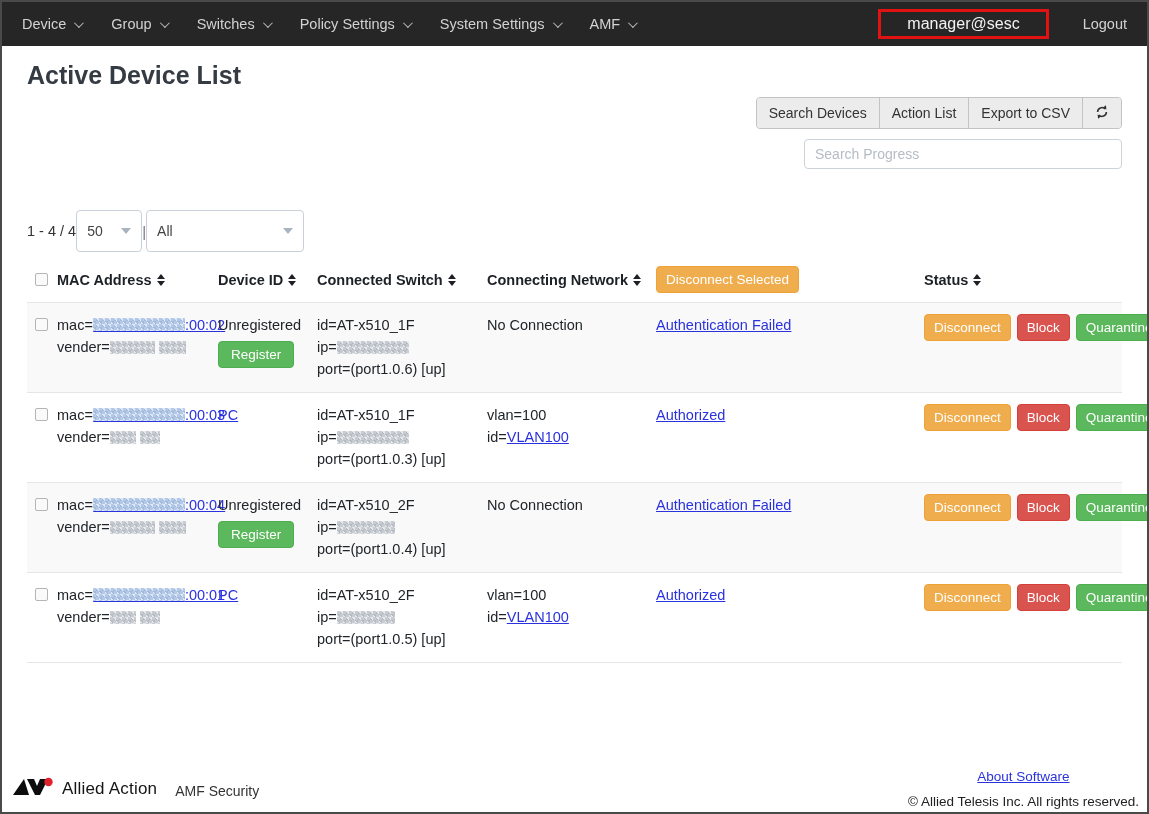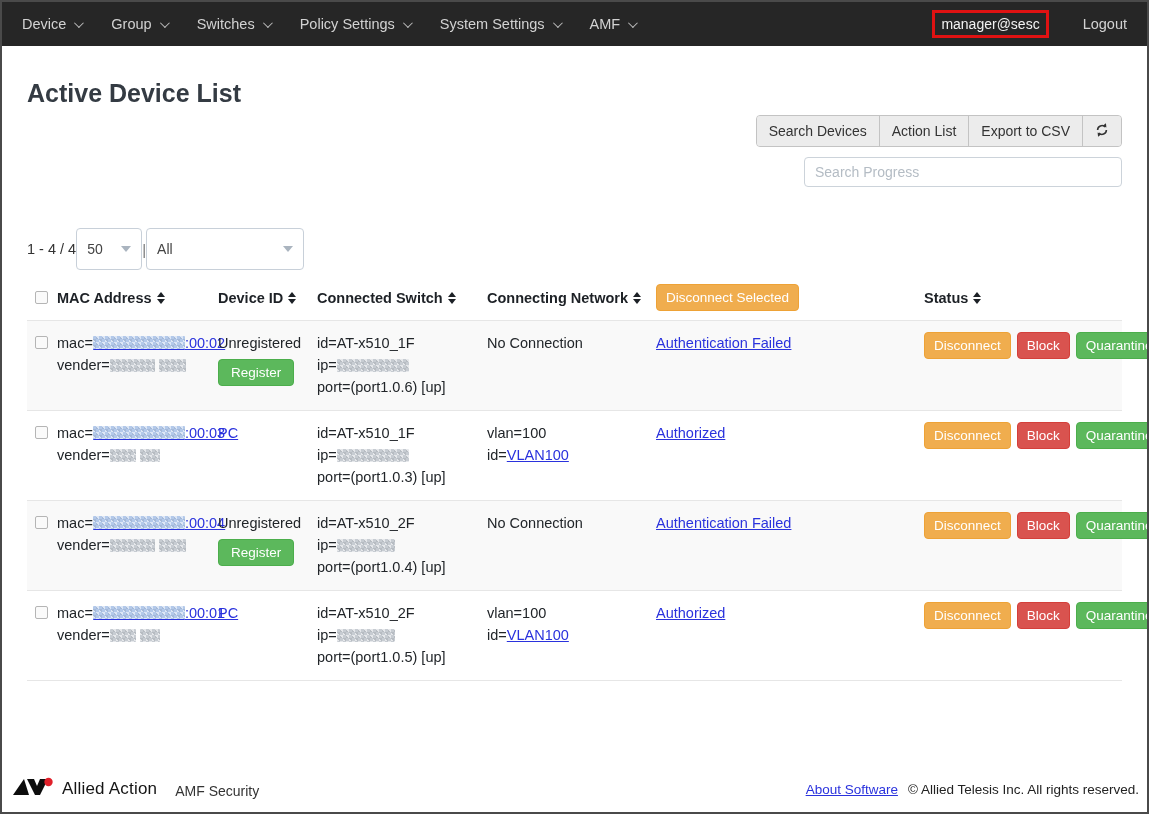--- a/index.html
+++ b/index.html
@@ -14,26 +14,26 @@
   }
   
   .navbar {
     height:44px; background:#262626; display:flex; align-items:center;
     padding:0 20px;
   }
   .nav-left { display:flex; align-items:center; gap:30px; }
   .nav-item { display:flex; align-items:center; gap:8px; color:#d2d2d2; font-size:14.5px; cursor:pointer; }
   .chev { width:7px; height:7px; border-right:1.5px solid #b9b9b9; border-bottom:1.5px solid #b9b9b9; transform:rotate(45deg) translateY(-2px); display:inline-block; }
   .nav-right { margin-left:auto; display:flex; align-items:center; gap:34px; }
-  .user-box { border:3px solid #e01212; padding:3px 6px; color:#f2f2f2; font-size:14px; }
+  .user-box { border:3px solid #e01212; padding:3px 26px; color:#f2f2f2; font-size:16px; }
   .logout { color:#d2d2d2; font-size:14.5px; cursor:pointer; }
 
   
   .main { padding:0 25px; }
-  .page-title { margin-top:33px; font-size:25px; font-weight:700; color:#343b43; }
+  .page-title { margin-top:15px; font-size:25px; font-weight:700; color:#343b43; }
 
   .toolbar-row { display:flex; justify-content:flex-end; margin-top:7px; }
   .btn-group {
     display:inline-flex; border:1px solid #c3c3c3; border-radius:4px; overflow:hidden;
     background:#ececec;
   }
   .btn-group .gbtn {
     padding:5px 12px; font-size:14px; color:#333; border:none; border-right:1px solid #c3c3c3;
     background:#ececec; cursor:pointer; height:30px; font-family:inherit;
   }
@@ -115,21 +115,21 @@
   .actions { display:flex; gap:6px; align-items:flex-start; }
 
   
   .footer {
     position:absolute; left:0; right:0; bottom:0; height:42px;
     display:flex; align-items:center; padding:0 8px 4px 10px; background:#fff;
   }
   .brand-wrap { display:flex; align-items:center; gap:8px; }
   .brand-name { font-size:17px; color:#141414; letter-spacing:.2px; }
   .product-name { font-size:14px; color:#333; margin-left:10px; margin-top:4px; }
-  .footer-right { margin-left:auto; display:flex; align-items:center; gap:10px; font-size:13.5px; color:#222; }
+  .footer-right { margin-left:auto; display:flex; align-items:center; gap:10px; font-size:13.5px; color:#222;flex-direction:column; }
 </style>
 </head>
 <body>
 
 <div class="navbar">
   <div class="nav-left">
     <div class="nav-item">
         <span>Device</span>
         <span class="chev"></span>
       </div>

